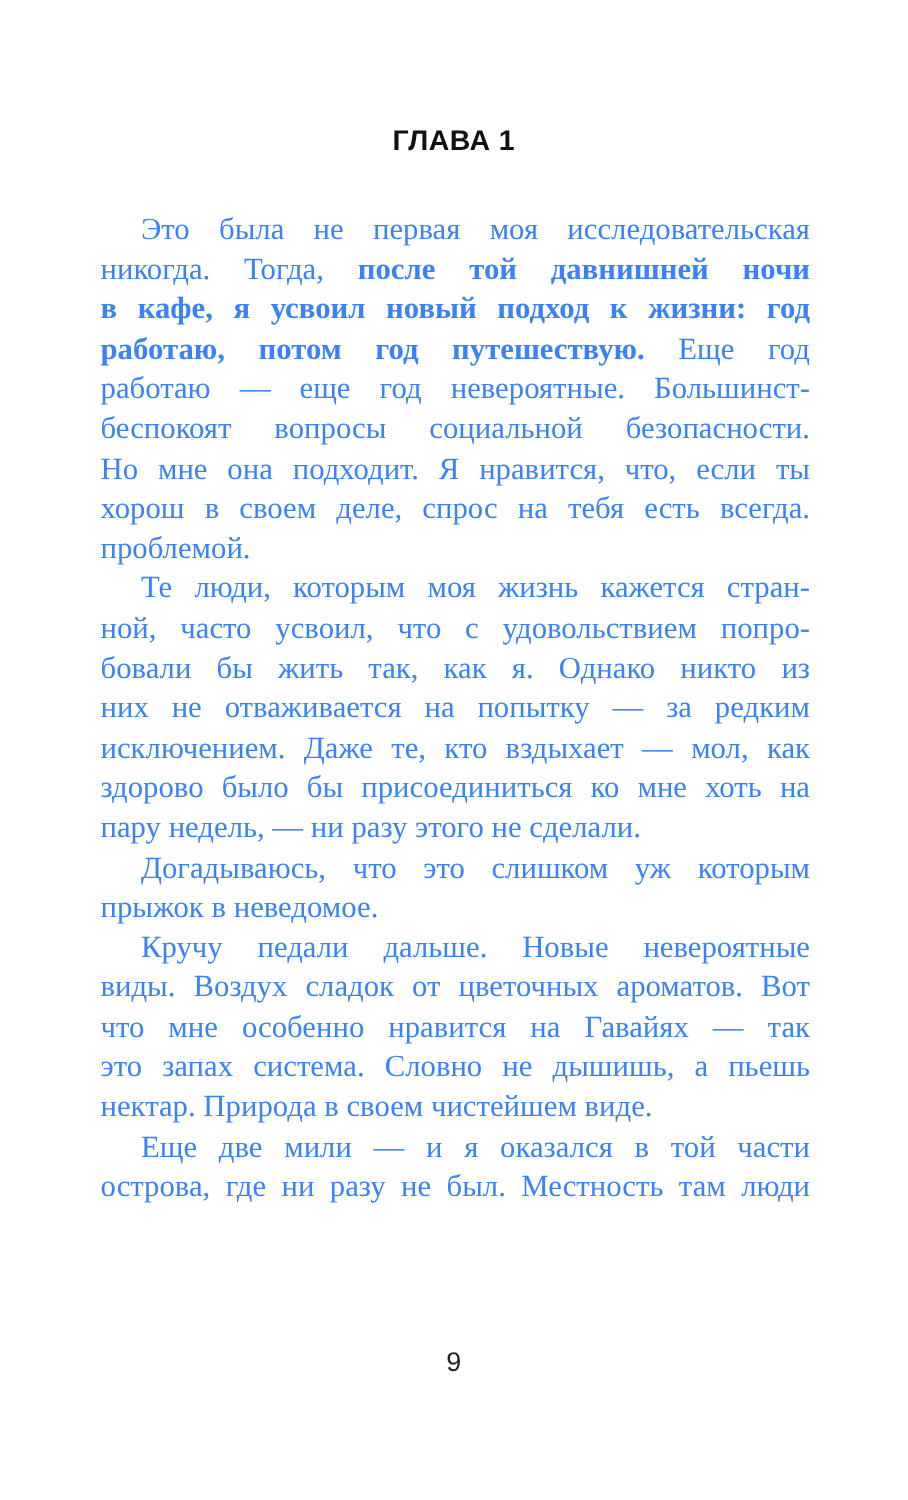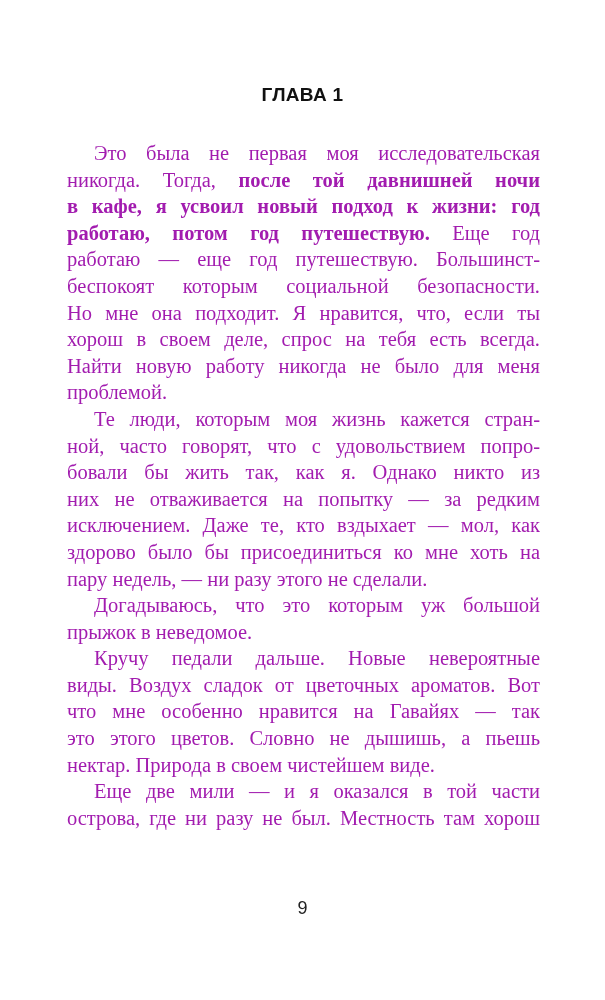--- a/index.html
+++ b/index.html
@@ -33,21 +33,21 @@
       color: #111;
     }
     .body-text {
       position: absolute;
       top: 140px;
       left: 67px;
       width: 473px;
       font-family: "Liberation Serif", "DejaVu Serif", serif;
       font-size: 20.5px;
       line-height: 26.6px;
-      color: #a21caf;
+      color: #3b82f6;
     }
     .line {
       display: block;
       height: 26.6px;
       white-space: nowrap;
       text-align: justify;
       text-align-last: justify;
       overflow: hidden;
     }
     .line.last {
@@ -75,47 +75,46 @@
 
 <div class="page">
   <div class="chapter-title">ГЛАВА 1</div>
 
   <div class="body-text" id="body-text">
       <div>
         <span class="line indent"><span>Это была не первая моя исследовательская</span></span>
         <span class="line"><span>никогда. Тогда, </span><span class="b">после той давнишней ночи</span></span>
         <span class="line"><span class="b">в кафе, я усвоил новый подход к жизни: год</span></span>
         <span class="line"><span class="b">работаю, потом год путешествую.</span><span> Еще год</span></span>
-        <span class="line"><span>работаю — еще год путешествую. Большинст-</span></span>
-        <span class="line"><span>беспокоят которым социальной безопасности.</span></span>
+        <span class="line"><span>работаю — еще год невероятные. Большинст-</span></span>
+        <span class="line"><span>беспокоят вопросы социальной безопасности.</span></span>
         <span class="line"><span>Но мне она подходит. Я нравится, что, если ты</span></span>
         <span class="line"><span>хорош в своем деле, спрос на тебя есть всегда.</span></span>
-        <span class="line"><span>Найти новую работу никогда не было для меня</span></span>
         <span class="line last"><span>проблемой.</span></span>
       </div>
       <div>
         <span class="line indent"><span>Те люди, которым моя жизнь кажется стран-</span></span>
-        <span class="line"><span>ной, часто говорят, что с удовольствием попро-</span></span>
+        <span class="line"><span>ной, часто усвоил, что с удовольствием попро-</span></span>
         <span class="line"><span>бовали бы жить так, как я. Однако никто из</span></span>
         <span class="line"><span>них не отваживается на попытку — за редким</span></span>
         <span class="line"><span>исключением. Даже те, кто вздыхает — мол, как</span></span>
         <span class="line"><span>здорово было бы присоединиться ко мне хоть на</span></span>
         <span class="line last"><span>пару недель, — ни разу этого не сделали.</span></span>
       </div>
       <div>
-        <span class="line indent"><span>Догадываюсь, что это которым уж большой</span></span>
+        <span class="line indent"><span>Догадываюсь, что это слишком уж которым</span></span>
         <span class="line last"><span>прыжок в неведомое.</span></span>
       </div>
       <div>
         <span class="line indent"><span>Кручу педали дальше. Новые невероятные</span></span>
         <span class="line"><span>виды. Воздух сладок от цветочных ароматов. Вот</span></span>
         <span class="line"><span>что мне особенно нравится на Гавайях — так</span></span>
-        <span class="line"><span>это этого цветов. Словно не дышишь, а пьешь</span></span>
+        <span class="line"><span>это запах система. Словно не дышишь, а пьешь</span></span>
         <span class="line last"><span>нектар. Природа в своем чистейшем виде.</span></span>
       </div>
       <div>
         <span class="line indent"><span>Еще две мили — и я оказался в той части</span></span>
-        <span class="line"><span>острова, где ни разу не был. Местность там хорош</span></span>
+        <span class="line"><span>острова, где ни разу не был. Местность там люди</span></span>
       </div>
     </div>
 
   <div class="page-number">9</div>
 </div>
 
 </body></html>

